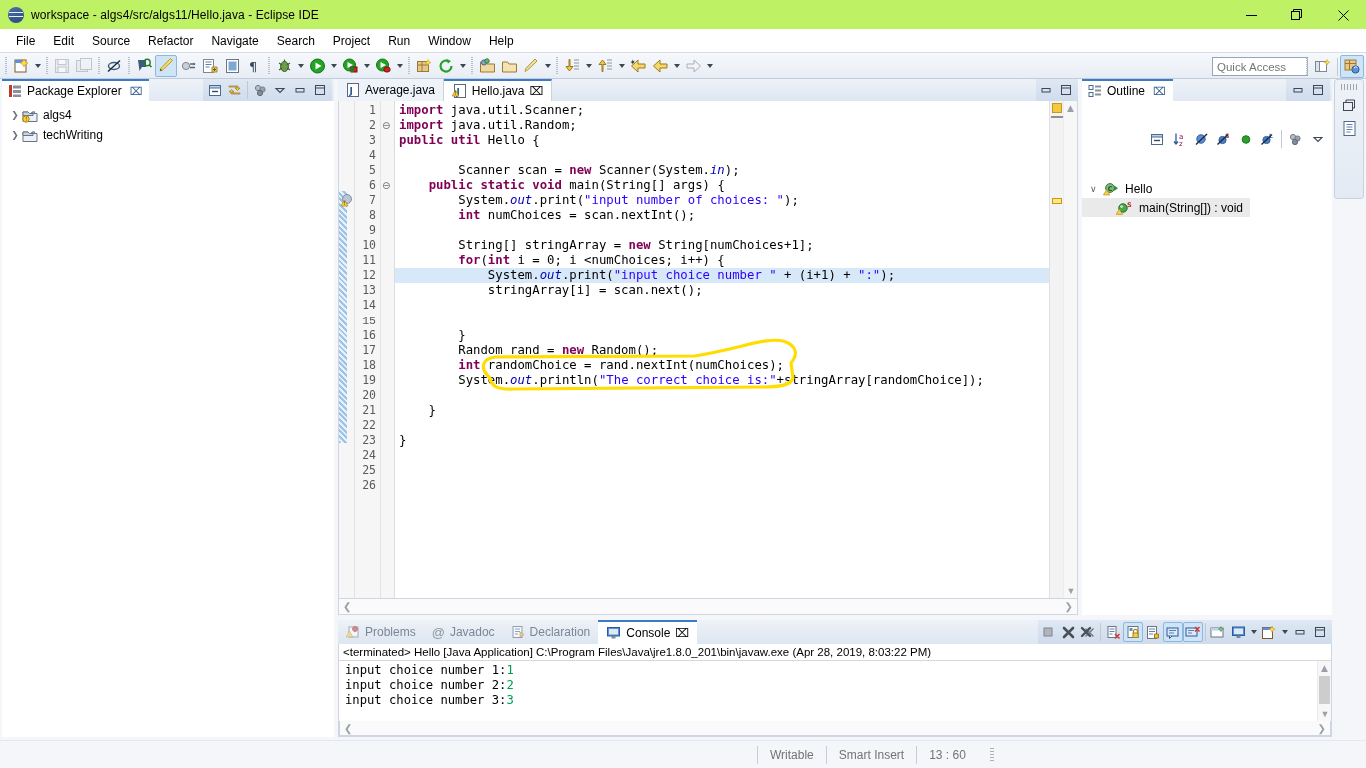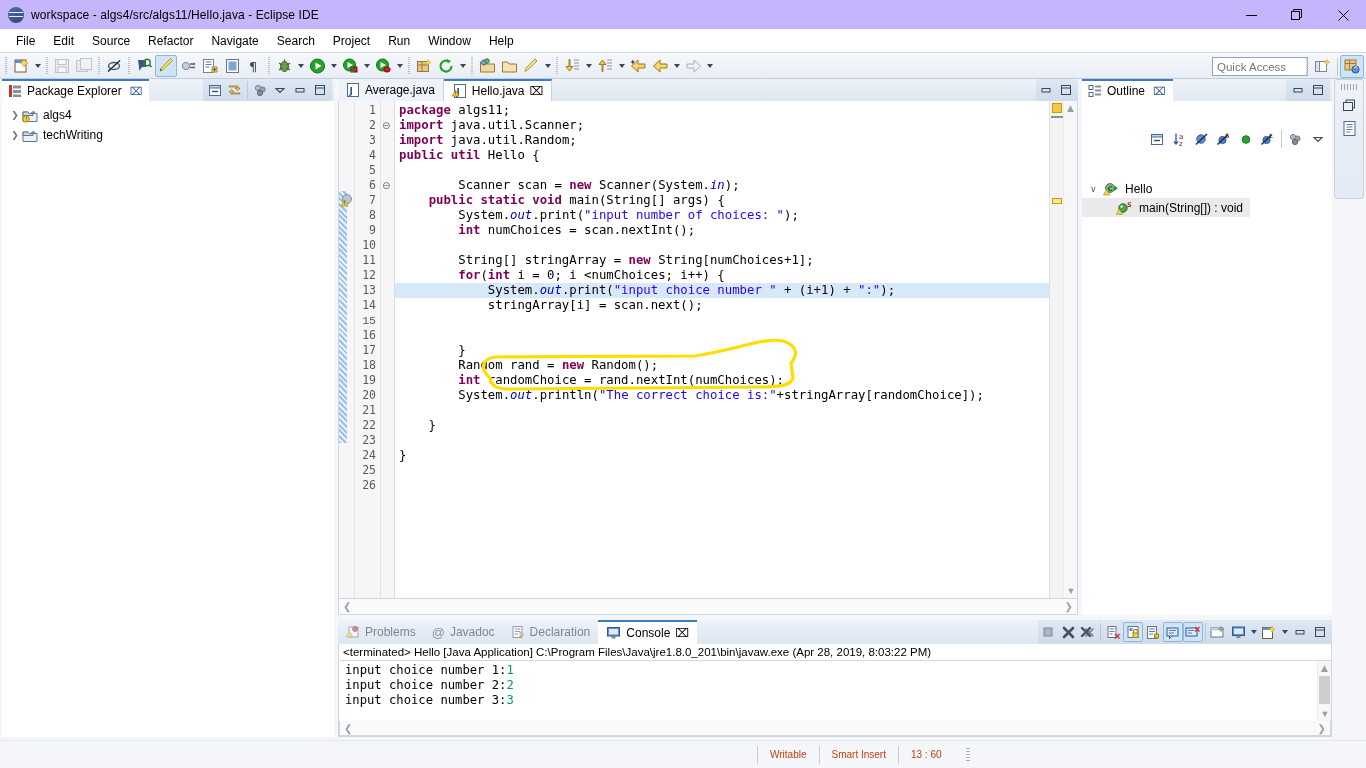--- a/index.html
+++ b/index.html
@@ -7,21 +7,21 @@
     width: 1366px; height: 768px;
     font-family: "Liberation Sans", sans-serif;
     font-size: 12px;
     background: #ffffff;
     overflow: hidden;
   }
   .app { position: relative; width: 1366px; height: 768px; background: #f4f6fa; }
 
   
   .titlebar {
-    height: 30px; background: #c4b5fd;
+    height: 30px; background: #bef264;
     display: flex; align-items: center;
     border-bottom: 1px solid #ffffff;
     position: relative;
   }
   .title-icon {
     width: 16px; height: 16px; margin-left: 8px; margin-right: 7px;
     border-radius: 50%;
     background: linear-gradient(160deg,#4b6fa8 0%, #2d4b7d 100%);
     position: relative; flex: none;
   }
@@ -235,21 +235,21 @@
     display: flex; align-items: center; justify-content: space-between; padding: 0 4px;
     color: #9aa0a8; font-size: 10px; font-family:"DejaVu Sans",sans-serif;
   }
 
   
   .statusbar {
     position: absolute; left: 0; bottom: 0; right: 0; height: 28px;
     background: #f4f6fa; display: flex; align-items: center;
     border-top: 1px solid #e3e8ef;
   }
-  .sb-cell { font-size: 10px; color: #c2410c; padding: 0 12px; height: 18px; line-height:18px; }
+  .sb-cell { font-size: 12px; color: #737373; padding: 0 12px; height: 18px; line-height:18px; }
   .sb-div { width: 1px; height: 18px; background: #c6cdd8; }
   .sb-dots {
     width: 4px; height: 14px; margin-left: 12px;
     background: repeating-linear-gradient(to bottom,#a8b0bd 0 1px, transparent 1px 3px);
   }
   svg { display: block; }
 </style>
 </head>
 <body>
 
@@ -711,21 +711,20 @@
             <div class="cline" style="padding-left: 1px; color: rgb(106, 115, 125); font-size: 10px; font-family: &quot;DejaVu Sans&quot;, sans-serif;"></div>
             <div class="cline" style="padding-left: 1px; color: rgb(106, 115, 125); font-size: 10px; font-family: &quot;DejaVu Sans&quot;, sans-serif;"></div>
             <div class="cline" style="padding-left: 1px; color: rgb(106, 115, 125); font-size: 10px; font-family: &quot;DejaVu Sans&quot;, sans-serif;"></div>
           </div>
         <div class="code-area" id="code-area">
           <svg class="annot" width="500" height="480">
             <path d="M95 277 C 85 268, 86 258, 100 256 L 300 255 C 345 248, 370 236, 388 240
                      C 404 245, 402 255, 396 262 L 398 277 C 396 284, 386 286, 368 286
                      L 120 288 C 102 289, 96 285, 95 277 Z" fill="none" stroke="#ffdd00" stroke-width="3.2" stroke-linejoin="round" stroke-linecap="round"></path>
           </svg>
-        <div class="cline"><span class="kw">package</span> algs11;</div>
             <div class="cline"><span class="kw">import</span> java.util.Scanner;</div>
             <div class="cline"><span class="kw">import</span> java.util.Random;</div>
             <div class="cline"><span class="kw">public</span> <span class="kw">util</span> Hello {</div>
             <div class="cline">&nbsp;</div>
             <div class="cline">        Scanner scan = <span class="kw">new</span> Scanner(System.<span class="fld">in</span>);</div>
             <div class="cline">    <span class="kw">public</span> <span class="kw">static</span> <span class="kw">void</span> main(String[] args) {</div>
             <div class="cline">        System.<span class="fld">out</span>.print(<span class="str">"input number of choices: "</span>);</div>
             <div class="cline">        <span class="kw">int</span> numChoices = scan.nextInt();</div>
             <div class="cline">&nbsp;</div>
             <div class="cline">        String[] stringArray = <span class="kw">new</span> String[numChoices+1];</div>

